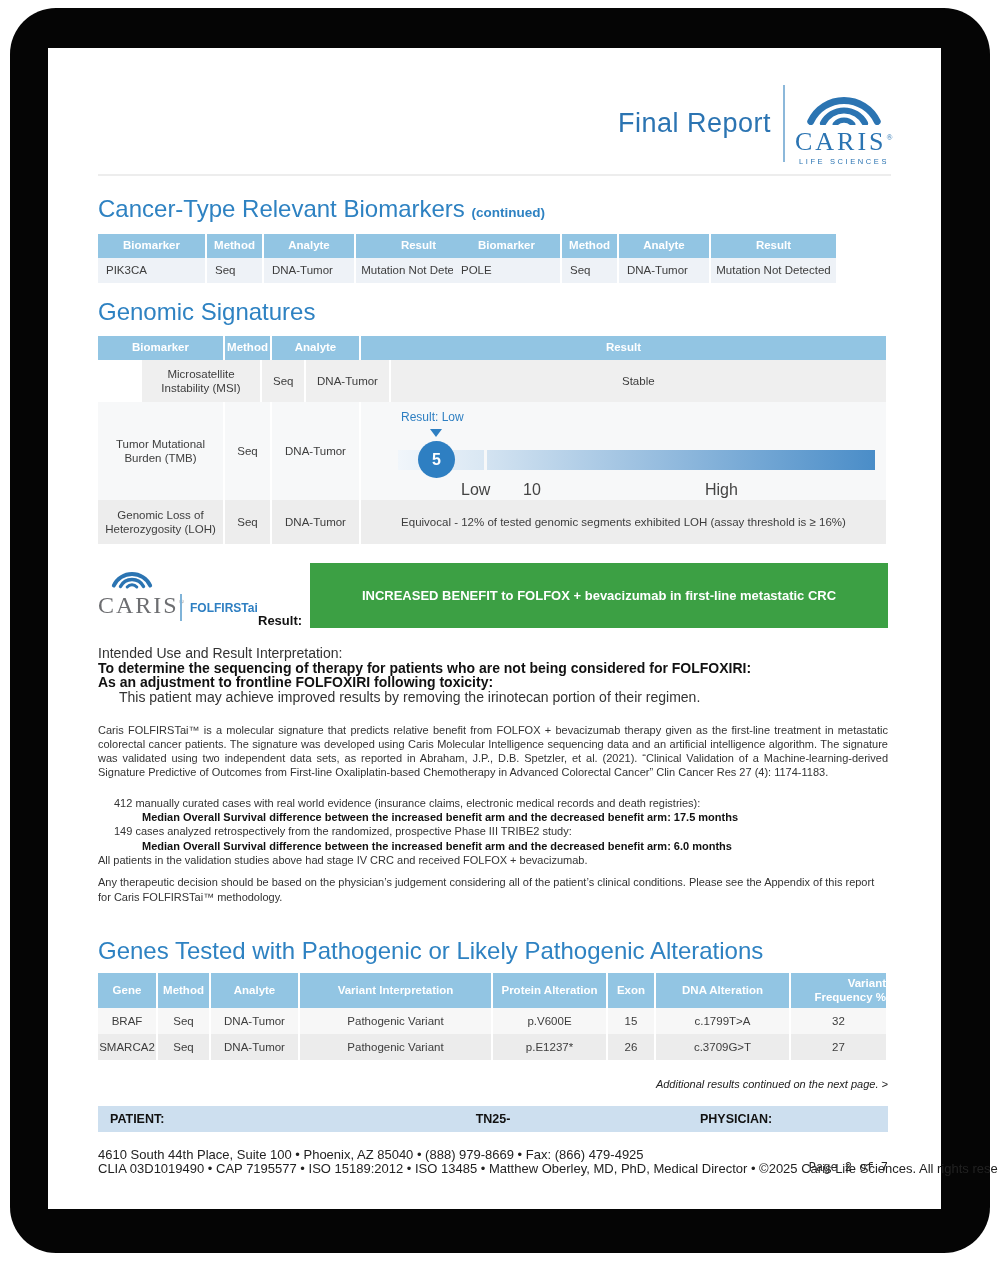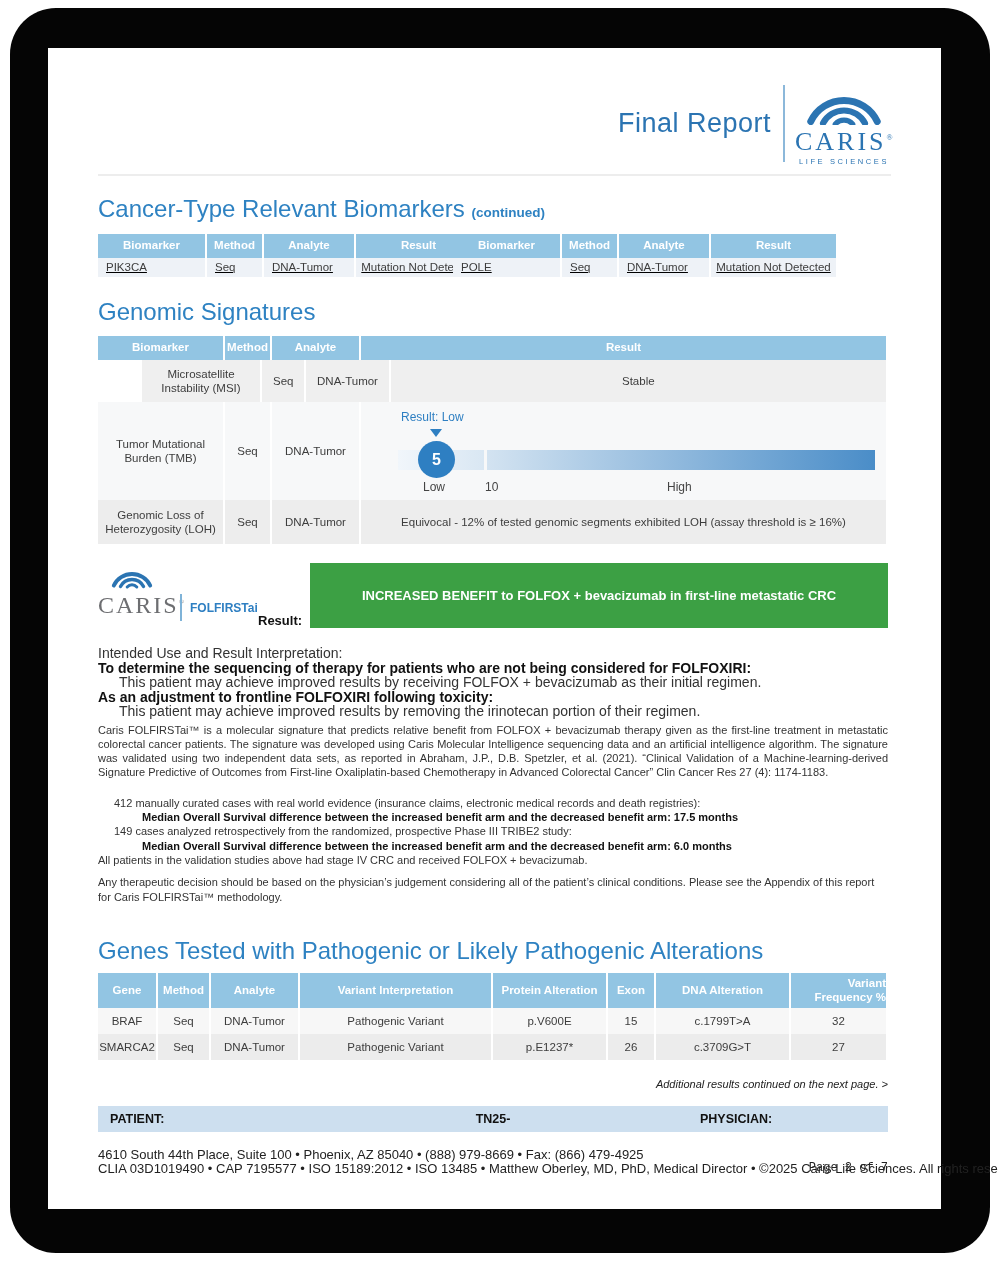--- a/index.html
+++ b/index.html
@@ -31,21 +31,21 @@
         display:flex; align-items:center; justify-content:center; text-align:right;
         border-right:2px solid #fff; line-height:1.2; }
   .td { font-size:11.5px; color:#3d3d3d; display:flex; align-items:center;
         border-right:2px solid #fff; line-height:1.25; }
   .td.center { justify-content:center; text-align:center; }
   .td.left { padding-left:8px; }
 
   
   .small-tbl { width:385px; }
   .small-tbl .trow { height:24px; }
-  .small-tbl .trow.data { height:19px;text-decoration:underline; }
+  .small-tbl .trow.data { height:25px; }
   .small-tbl .data .td { background:#eef2f7; }
   .sc0{width:109px} .sc1{width:57px} .sc2{width:92px} .sc3{width:127px}
 
   
   .gs-tbl { left:50px; top:288px; width:790px; }
   .gs-tbl .head { height:24px; }
   .g0{width:127px} .g1{width:47px} .g2{width:89px} .g3{width:527px}
   .row-msi { height:42px;padding-left:44px; } .row-msi .td { background:#efefef; }
   .row-tmb { height:98px; } .row-tmb .td { background:#f7f8f9; }
   .row-loh { height:44px; } .row-loh .td { background:#ededed; }
@@ -57,21 +57,21 @@
   .tmb-tri { position:absolute; left:69px; top:27px; width:0; height:0;
              border-left:6px solid transparent; border-right:6px solid transparent;
              border-top:8px solid #2e7fc2; }
   .tmb-bar1 { position:absolute; left:37px; top:48px; width:86px; height:20px;
               background:linear-gradient(to right,#f1f6fb,#d9e7f3); }
   .tmb-bar2 { position:absolute; left:126px; top:48px; width:388px; height:20px;
               background:linear-gradient(to right,#d3e3f1,#4a8dc8); }
   .tmb-circle { position:absolute; left:57px; top:39px; width:37px; height:37px; border-radius:50%;
                 background:#2e7fc2; color:#fff; font-weight:bold; font-size:16px;
                 display:flex; align-items:center; justify-content:center; }
-  .tmb-tick { position:absolute; top:78px; font-size:12px; color:#444; }
+  .tmb-tick { position:absolute; top:78px; font-size:16px; color:#444;margin-left:38px; }
   .tick-low { left:62px; } .tick-mid { left:124px; } .tick-high { left:306px; }
 
   
   .fol { position:absolute; left:50px; top:512px; width:790px; height:70px; }
   .fol-arcs { position:absolute; left:10px; top:3px; }
   .fol-caris { position:absolute; left:0; top:30px; width:72px; text-align:center;
                font-family:"Liberation Serif", serif; font-size:24px; line-height:24px;
                letter-spacing:2px; color:#6d6e71; }
   .fol-caris sup { font-size:7px; }
   .fol-div { position:absolute; left:82px; top:34px; width:2px; height:27px; background:#7fb3d8; }
@@ -217,21 +217,20 @@
     <div class="fol-caris"><span>CARIS</span><sup>®</sup></div>
     <div class="fol-div"></div>
     <div class="fol-product">FOLFIRSTai</div>
     <div class="fol-result-label">Result:</div>
     <div class="fol-banner">INCREASED BENEFIT to FOLFOX + bevacizumab in first-line metastatic CRC</div>
   </div>
 
   <div class="interp">
     <div>Intended Use and Result Interpretation:</div>
     <div class="bold">To determine the sequencing of therapy for patients who are not being considered for FOLFOXIRI:</div>
-    <div class="ind">This patient may achieve improved results by receiving FOLFOX + bevacizumab as their initial regimen.</div>
     <div class="bold">As an adjustment to frontline FOLFOXIRI following toxicity:</div>
     <div class="ind">This patient may achieve improved results by removing the irinotecan portion of their regimen.</div>
   </div>
 
   <div class="desc">Caris FOLFIRSTai™ is a molecular signature that predicts relative benefit from FOLFOX + bevacizumab therapy given as the first-line treatment in metastatic colorectal cancer patients. The signature was developed using Caris Molecular Intelligence sequencing data and an artificial intelligence algorithm. The signature was validated using two independent data sets, as reported in Abraham, J.P., D.B. Spetzler, et al. (2021). “Clinical Validation of a Machine-learning-derived Signature Predictive of Outcomes from First-line Oxaliplatin-based Chemotherapy in Advanced Colorectal Cancer” Clin Cancer Res 27 (4): 1174-1183.</div>
 
   <div class="stats">
     <div class="ind1">412 manually curated cases with real world evidence (insurance claims, electronic medical records and death registries):</div>
     <div class="ind2">Median Overall Survival difference between the increased benefit arm and the decreased benefit arm: 17.5 months</div>
     <div class="ind1">149 cases analyzed retrospectively from the randomized, prospective Phase III TRIBE2 study:</div>

